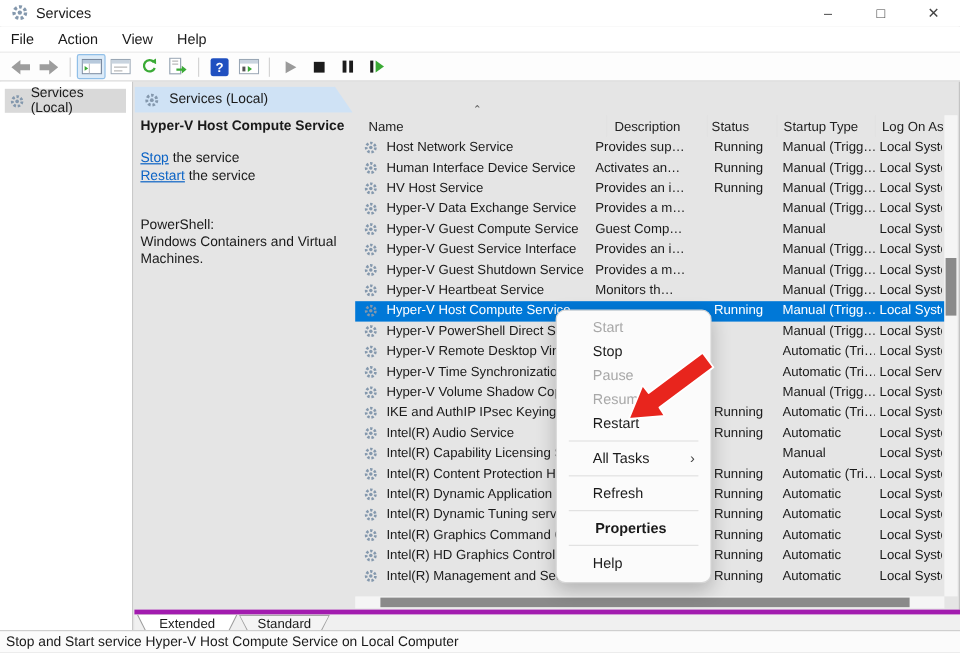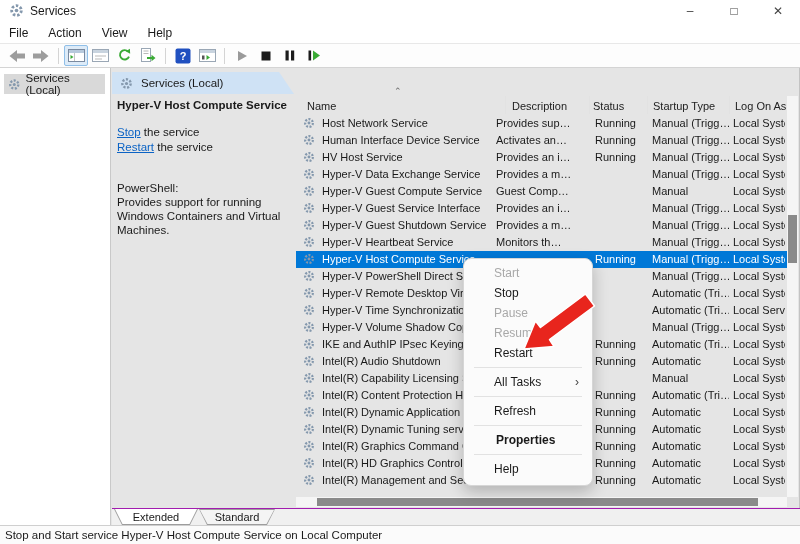--- a/index.html
+++ b/index.html
@@ -63,21 +63,21 @@
   .c-logon  { left:437px; width:52px; }
 
   
   .vscroll { position:absolute; left:787px; top:96px; width:11px; height:401px; background:#f5f5f5; }
   .vthumb { position:absolute; left:1px; top:119px; width:9px; height:48px; background:#8a8a8a; }
   .hscroll { position:absolute; left:296px; top:497px; width:491px; height:10px; background:#f5f5f5; }
   .hthumb { position:absolute; left:21px; top:1px; width:441px; height:8px; background:#8a8a8a; }
 
   
   .tabstrip { position:absolute; left:112px; top:508px; width:688px; height:17px;
-    background:#f0f0f0; border-top:1px solid #a21caf; }
+    background:#f0f0f0; border-top:4px solid #a21caf; }
   .tab { position:absolute; top:0; height:16px;
     clip-path:polygon(0 0,100% 0,calc(100% - 8px) 100%,8px 100%); background:#9d9d9d; }
   .tab-inner { position:absolute; left:1px; right:1px; top:0; bottom:1px; background:#fff;
     clip-path:polygon(0 0,100% 0,calc(100% - 7.5px) 100%,7.5px 100%);
     display:flex; align-items:center; justify-content:center; font-size:11px; }
   .tab.inactive .tab-inner { background:#f4f4f4; top:1px; }
 
   
   .statusbar { position:absolute; left:0; top:525px; width:800px; height:19px; background:#fbfbfb;
     border-top:1px solid #cfcfcf; display:flex; align-items:center; padding-left:5px; font-size:11.5px; }
@@ -218,21 +218,20 @@
     </svg>
     <span>Services (Local)</span>
   </div>
   <div class="svc-title">Hyper-V Host Compute Service</div>
   <div class="svc-links">
     <div><span class="link">Stop</span><span> the service</span></div>
     <div><span class="link">Restart</span><span> the service</span></div>
   </div>
   <div class="svc-desc">
     <div>PowerShell:</div>
-    <div>Provides support for running</div>
     <div>Windows Containers and Virtual</div>
     <div>Machines.</div>
   </div>
 
   <div class="sort-caret">⌃</div>
   <div class="list-header">
     <span class="col-h" style="left:11px">Name</span>
     <span class="col-h" style="left:216px">Description</span>
     <span class="col-h" style="left:297px">Status</span>
     <span class="col-h" style="left:357px">Startup Type</span>
@@ -396,21 +395,21 @@
         <span class="cell c-desc"></span>
         <span class="cell c-status">Running</span>
         <span class="cell c-start">Automatic (Tri…</span>
         <span class="cell c-logon">Local System</span>
       </div>
       <div class="lrow">
         <svg class="gear" viewBox="0 0 14 14">
           <circle cx="7" cy="7" r="4.5" fill="none" stroke="#8498ad" stroke-width="2.6" stroke-dasharray="2.3 1.7"></circle>
           <circle cx="7" cy="7" r="1.7" fill="#8498ad"></circle>
         </svg>
-        <span class="cell c-name">Intel(R) Audio Shutdown</span>
+        <span class="cell c-name">Intel(R) Audio Service</span>
         <span class="cell c-desc"></span>
         <span class="cell c-status">Running</span>
         <span class="cell c-start">Automatic</span>
         <span class="cell c-logon">Local System</span>
       </div>
       <div class="lrow">
         <svg class="gear" viewBox="0 0 14 14">
           <circle cx="7" cy="7" r="4.5" fill="none" stroke="#8498ad" stroke-width="2.6" stroke-dasharray="2.3 1.7"></circle>
           <circle cx="7" cy="7" r="1.7" fill="#8498ad"></circle>
         </svg>

